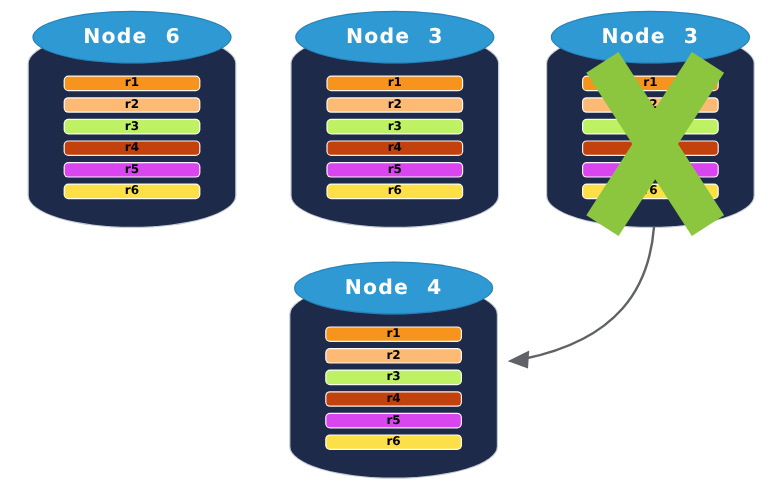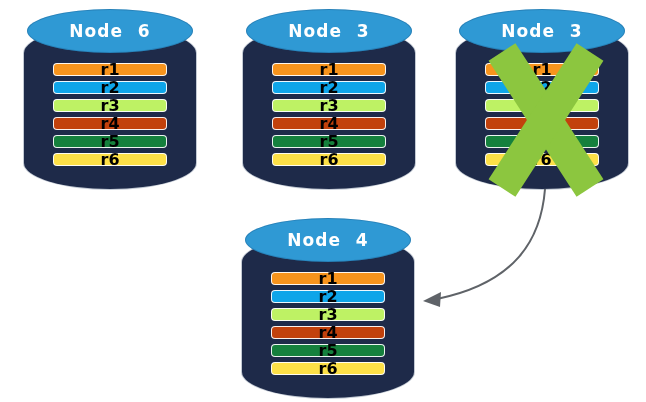--- a/index.html
+++ b/index.html
@@ -21,28 +21,28 @@
     display:flex; align-items:center; justify-content:center;
   }
   .node-title {
     color:#FFFFFF; font-size:17px; font-weight:bold;
     letter-spacing:1px; word-spacing:8px; text-align:center;
   }
   .rows { position:absolute; left:0; top:56px; width:172px; }
   .row {
     width:112px; height:11px; margin:0 auto 5px auto;
     border:1px solid rgba(255,255,255,0.92); border-radius:4px;
-    font-size:16px; font-weight:bold; color:#000000;
+    font-size:10px; font-weight:bold; color:#000000;
     text-align:center; line-height:11px;
   }
   .row-0 { background:#F7941D; }
-  .row-1 { background:#0ea5e9; }
+  .row-1 { background:#fdba74; }
   .row-2 { background:#bef264; }
   .row-3 { background:#c2410c; }
-  .row-4 { background:#15803d; }
+  .row-4 { background:#d946ef; }
   .row-5 { background:#fde047; }
   .x-mark {
     position:absolute; left:34px; top:43px; width:112px; height:140px;
     overflow:visible; z-index:5;
   }
   .x-mark line { stroke:#8CC63F; stroke-width:32; stroke-linecap:butt; }
   .arrow-svg {
     position:absolute; left:0; top:0; width:646px; height:402px;
     pointer-events:none; z-index:6;
   }

